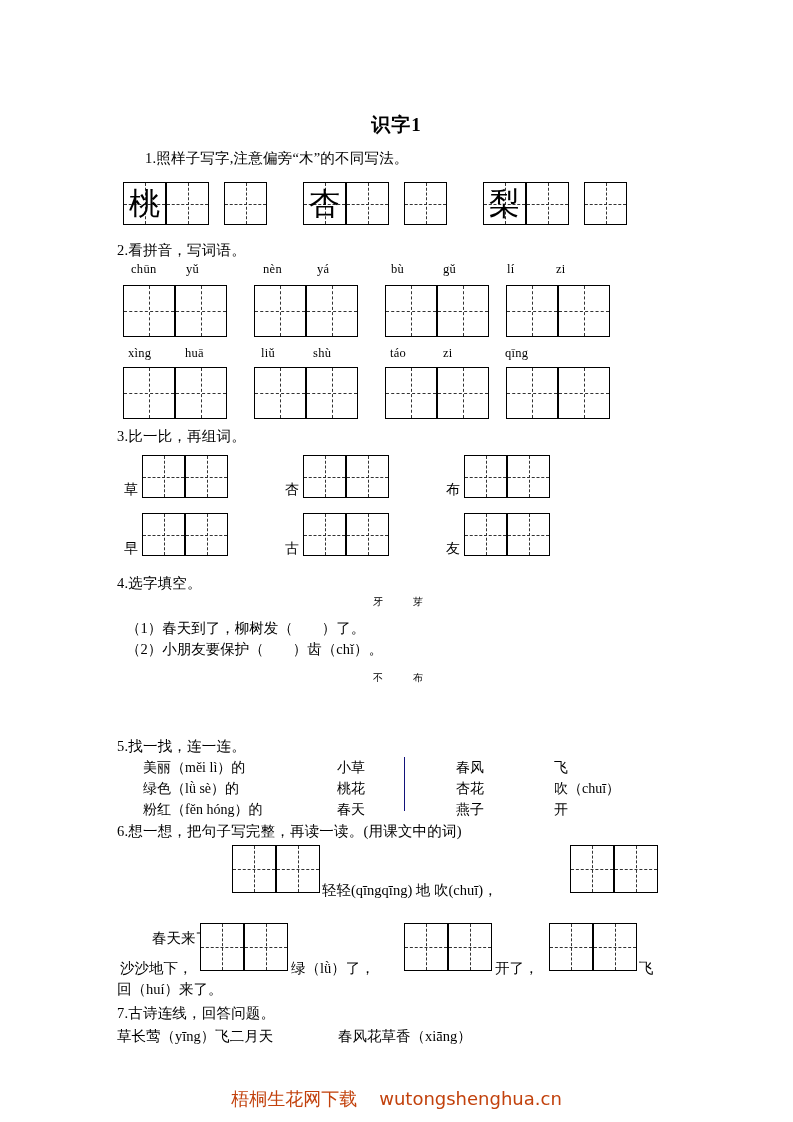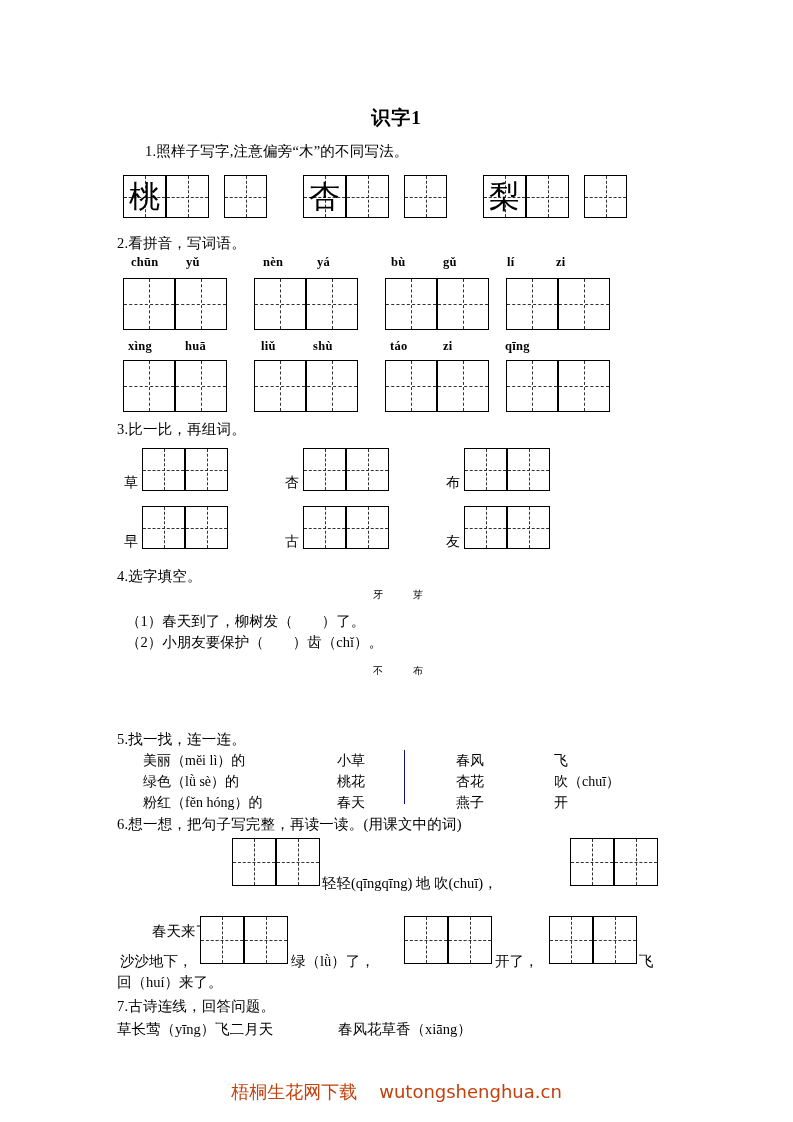--- a/index.html
+++ b/index.html
@@ -10,21 +10,21 @@
   body {
     width: 793px;
     height: 1122px;
     position: relative;
     font-family: "Liberation Serif", "DejaVu Serif", serif;
     color: #000000;
     overflow: hidden;
   }
   .page {
     position: absolute;
-    left: 0; top: 8px;
+    left: 0; top: 15px;
     width: 793px;
     height: 874px;
   }
   .abs { position: absolute; }
 
   
   .title {
     left: 0; top: 97px;
     width: 793px;
     text-align: center;
@@ -80,21 +80,20 @@
     z-index: 2;
   }
 
   
   .pinyin {
     position: absolute;
     font-family: "Liberation Serif", "DejaVu Serif", serif;
     font-size: 12.5px;
     white-space: nowrap;
     letter-spacing: 0.3px;
-    font-weight: bold;
   }
 
   
   .grp-label {
     position: absolute;
     font-size: 14px;
     white-space: nowrap;
   }
 
   

